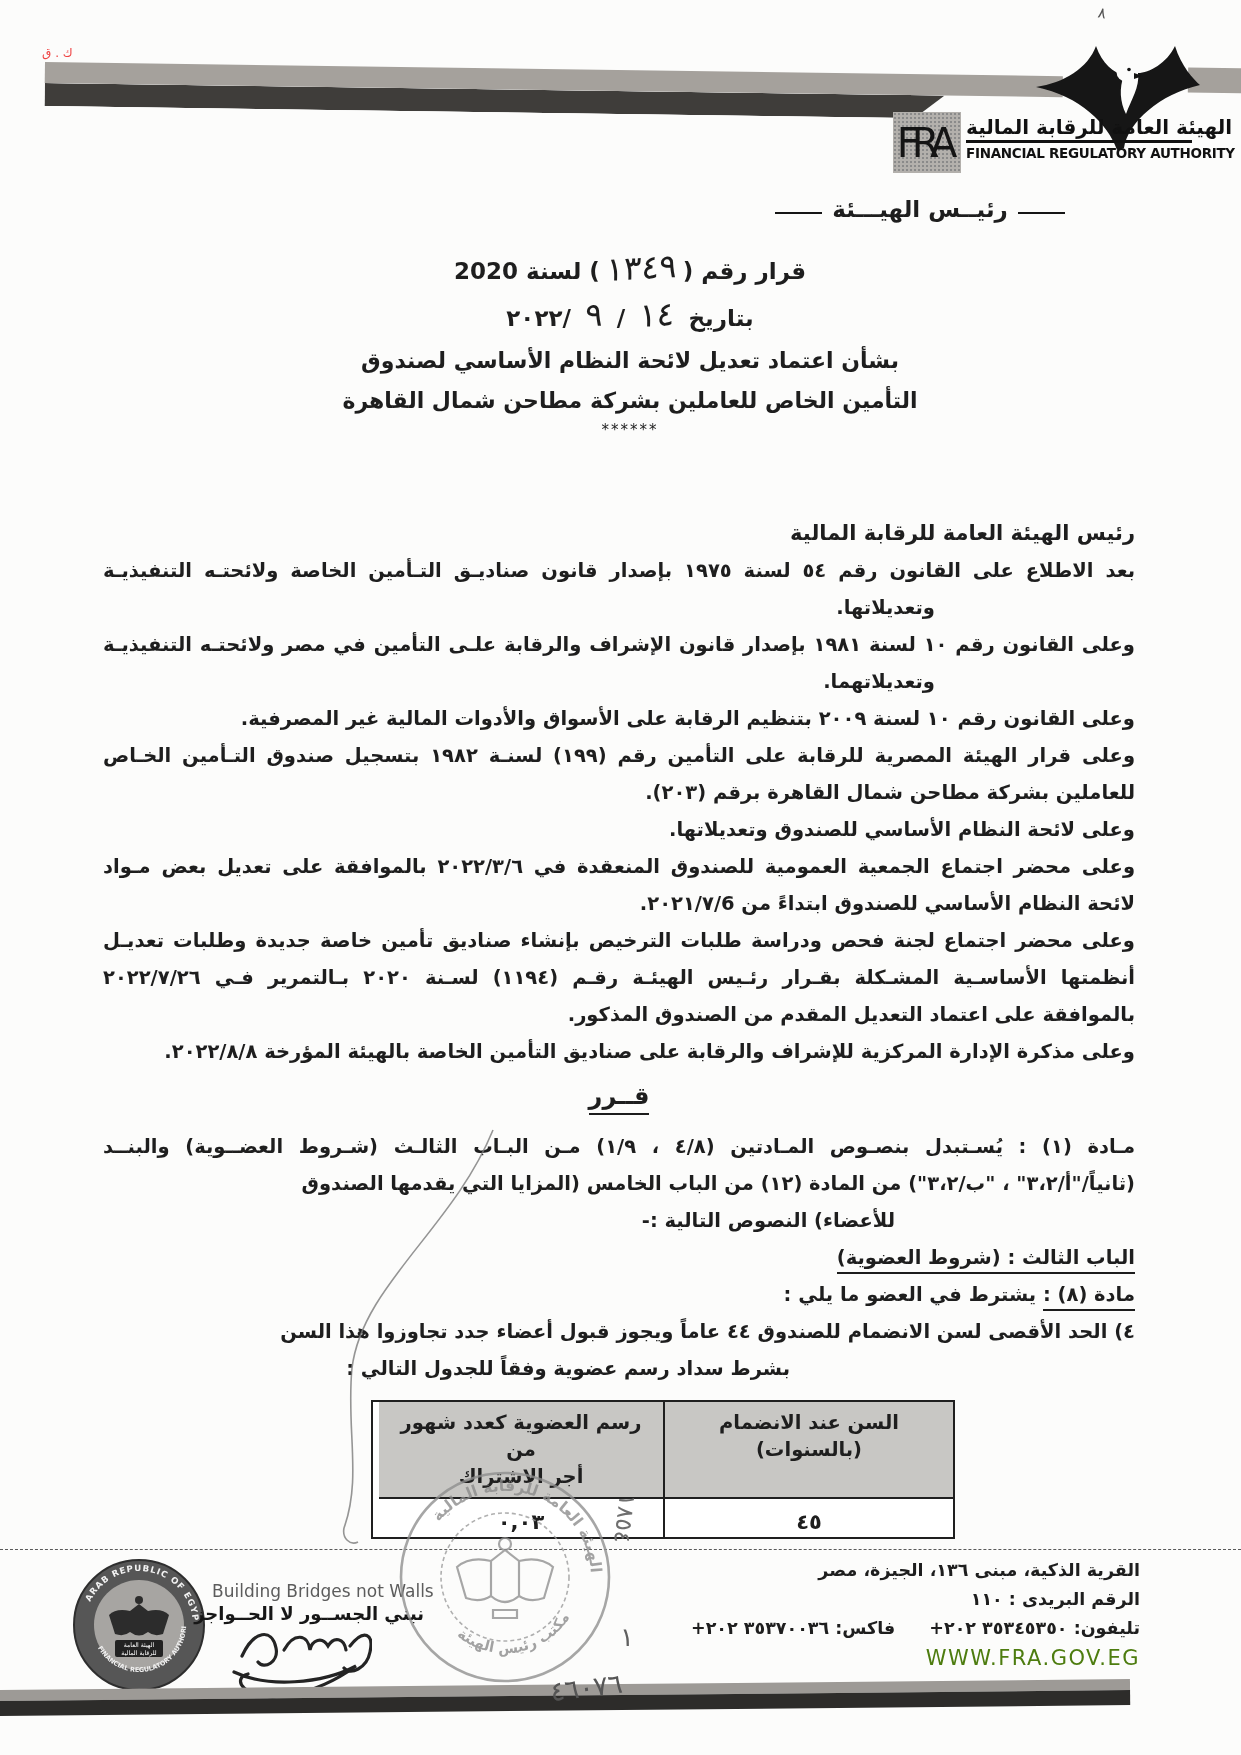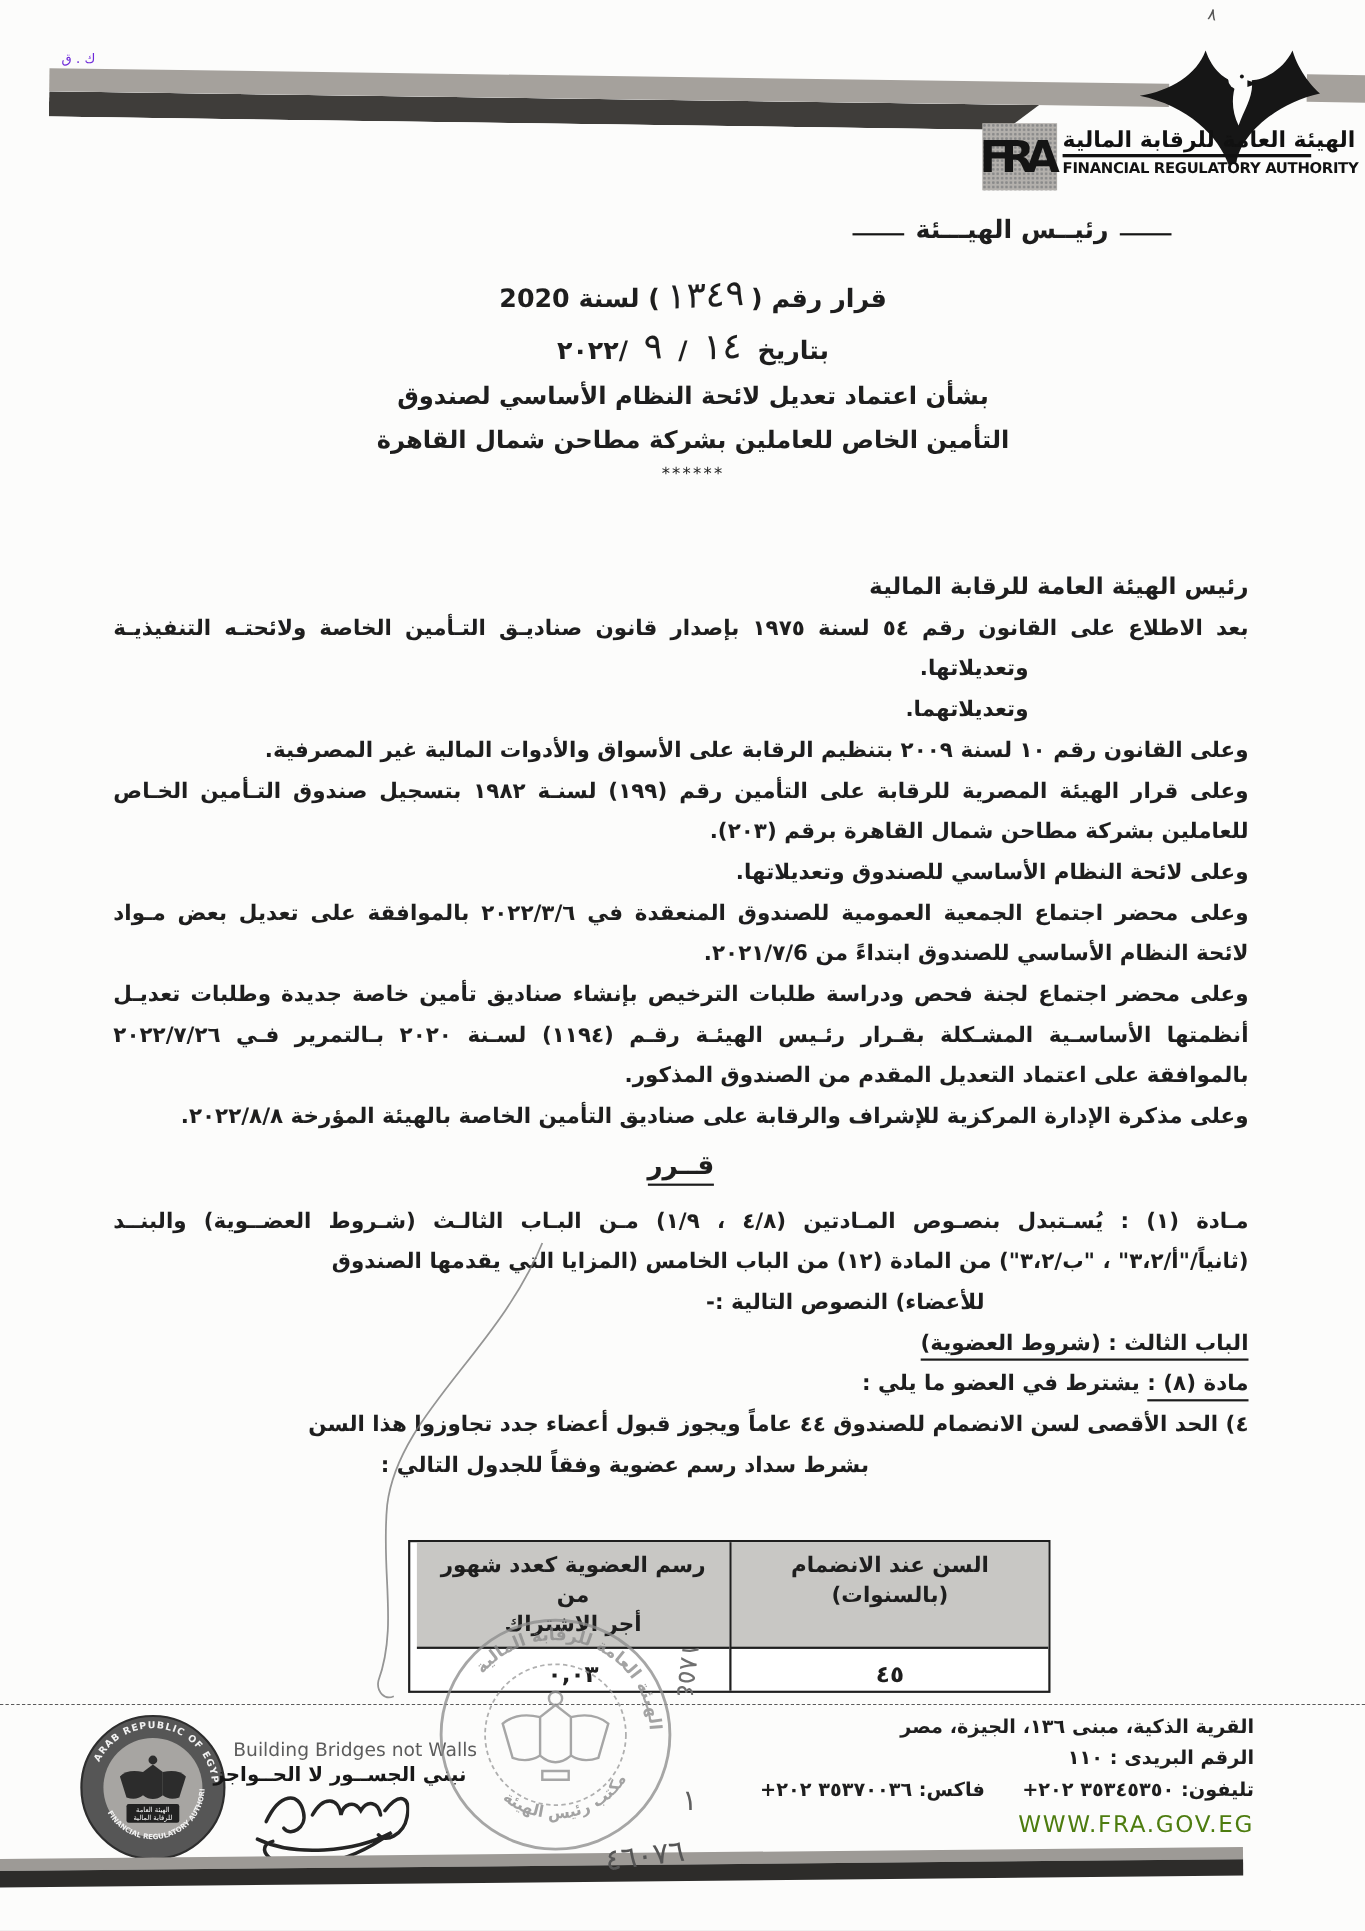--- a/index.html
+++ b/index.html
@@ -9,21 +9,21 @@
   .topbar{position:absolute;left:45px;top:62px;width:1018px;transform:rotate(0.8deg);transform-origin:left top;}
   .bar-gray{width:1018px;height:21px;background:#a5a19c;}
   .bar-dark{width:900px;height:23px;background:#3f3d3a;clip-path:polygon(0 0,100% 0,calc(100% - 30px) 100%,0 100%);}
   .bar-right-seg{position:absolute;left:1188px;top:68px;width:56px;height:25px;background:#a5a19c;transform:rotate(0.8deg);}
   .corner-mark{position:absolute;color:#555;}
   
   .eagle{position:absolute;left:1028px;top:42px;width:178px;height:112px;}
   .fra-mark{position:absolute;left:893px;top:112px;width:68px;height:61px;background:#b3b0ac;
             background-image:radial-gradient(#8a8a8a 1px,transparent 1.4px);background-size:4px 4px;
             display:flex;align-items:center;justify-content:center;}
-  .fra-mark span{font-weight:700;font-size:40px;letter-spacing:-8px;color:#141414;transform:translateX(-4px);}
+  .fra-mark span{font-weight:400;font-size:40px;letter-spacing:-8px;color:#141414;transform:translateX(-4px);}
   .fra-name{position:absolute;left:966px;top:115px;width:226px;text-align:center;}
   .fra-name .ar{font-size:20px;font-weight:700;color:#111;white-space:nowrap;}
   .fra-name .rule{border-bottom:3px solid #111;margin:1px 0 2px 0;}
   .fra-name .en{font-size:13.5px;font-weight:700;letter-spacing:-0.3px;color:#111;white-space:nowrap;}
   .chairman{position:absolute;left:775px;top:196px;width:290px;display:flex;align-items:center;justify-content:center;gap:10px;direction:rtl;}
   .chairman .dash{width:48px;border-top:2.6px solid #151515;margin-top:8px;}
   .chairman .txt{font-size:23px;font-weight:700;white-space:nowrap;}
   
   .title-block{position:absolute;left:300px;top:243px;width:660px;text-align:center;direction:rtl;}
   .t-line1{font-size:23px;font-weight:700;height:50px;line-height:50px;}
@@ -67,21 +67,21 @@
   .bottombar{position:absolute;left:-4px;top:1690px;width:1134px;transform:rotate(-0.55deg);transform-origin:left top;z-index:5;}
   .bb-gray{height:11px;background:#9d9a96;}
   .bb-dark{height:15px;background:#2d2c2a;}
 </style>
 </head>
 <body>
 
 <div id="page">
 
   <div class="corner-mark" style="left:1098px;top:4px;font-size:15px;transform:rotate(10deg);">٨</div>
-  <div class="corner-mark" style="left:56px;top:46px;font-size:12px;letter-spacing:16px;color:#6d28d9;">ك . ق</div>
+  <div class="corner-mark" style="left:42px;top:46px;font-size:12px;letter-spacing:16px;color:#ef4444;">ك . ق</div>
 
   <div class="topbar">
     <div class="bar-gray"></div>
     <div class="bar-dark"></div>
   </div>
   <div class="bar-right-seg"></div>
 
   <svg class="eagle" viewBox="0 0 178 112">
     <path fill="#161616" d="M89,108 C80,82 52,54 8,45 C36,41 60,26 68,4 C74,22 86,31 96,33
       C91,46 92,60 98,72 C103,58 112,45 110,31 C121,31 139,21 147,4 C153,24 166,38 172,43
@@ -120,20 +120,21 @@
     <div class="t-sub">بشأن اعتماد تعديل لائحة النظام الأساسي لصندوق</div>
     <div class="t-sub">التأمين الخاص للعاملين بشركة مطاحن شمال القاهرة</div>
     <div class="t-stars">******</div>
   </div>
 
   <div class="body-wrap">
     <div class="b-head">رئيس الهيئة العامة للرقابة المالية</div>
     <div id="body-lines">
         <div class="bline j">بعد الاطلاع على القانون رقم ٥٤ لسنة ١٩٧٥ بإصدار قانون صناديـق التـأمين الخاصة ولائحتـه التنفيذيـة</div>
         <div class="bline" style="padding-right: 200px;">وتعديلاتها.</div>
+        <div class="bline j">وعلى القانون رقم ١٠ لسنة ١٩٨١ بإصدار قانون الإشراف والرقابة علـى التأمين في مصر ولائحتـه التنفيذيـة</div>
         <div class="bline" style="padding-right: 200px;">وتعديلاتهما.</div>
         <div class="bline">وعلى القانون رقم ١٠ لسنة ٢٠٠٩ بتنظيم الرقابة على الأسواق والأدوات المالية غير المصرفية.</div>
         <div class="bline j">وعلى قرار الهيئة المصرية للرقابة على التأمين رقم (١٩٩) لسنـة ١٩٨٢ بتسجيل صندوق التـأمين الخـاص</div>
         <div class="bline">للعاملين بشركة مطاحن شمال القاهرة برقم (٢٠٣).</div>
         <div class="bline">وعلى لائحة النظام الأساسي للصندوق وتعديلاتها.</div>
         <div class="bline j">وعلى محضر اجتماع الجمعية العمومية للصندوق المنعقدة في ٢٠٢٢/٣/٦ بالموافقة على تعديل بعض مـواد</div>
         <div class="bline">لائحة النظام الأساسي للصندوق ابتداءً من ٢٠٢١/٧/6.</div>
         <div class="bline j">وعلى محضر اجتماع لجنة فحص ودراسة طلبات الترخيص بإنشاء صناديق تأمين خاصة جديدة وطلبات تعديـل</div>
         <div class="bline j">أنظمتها الأساسـية المشـكلة بقـرار رئـيس الهيئـة رقـم (١١٩٤) لسـنة ٢٠٢٠ بـالتمرير فـي ٢٠٢٢/٧/٢٦</div>
         <div class="bline">بالموافقة على اعتماد التعديل المقدم من الصندوق المذكور.</div>

